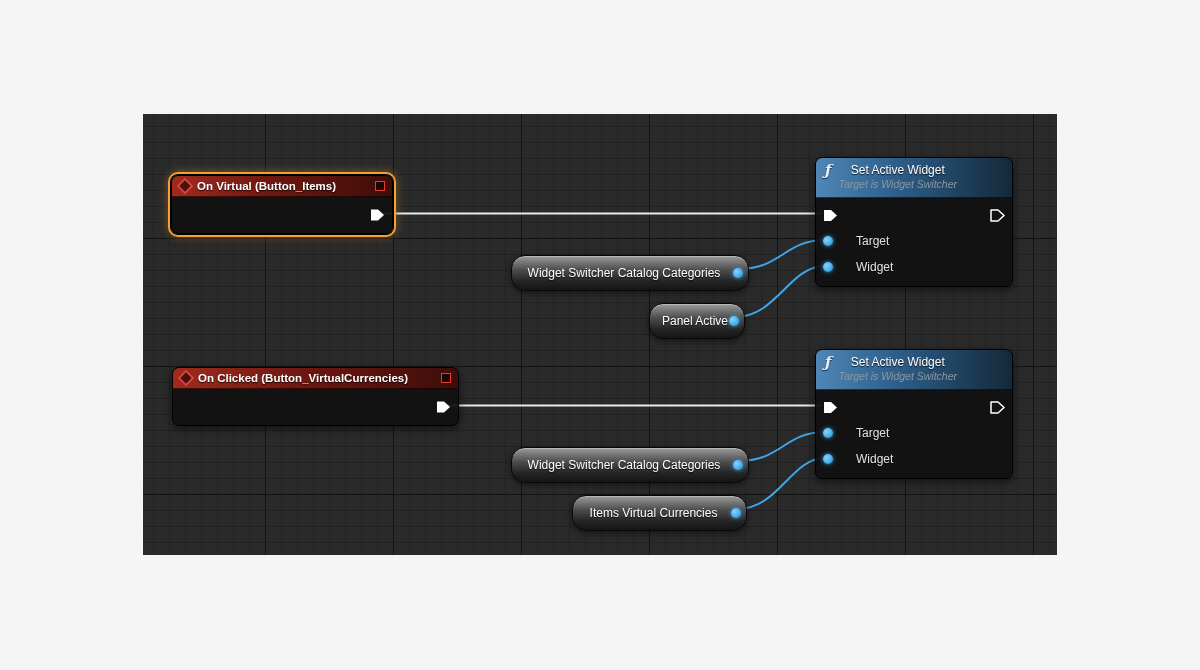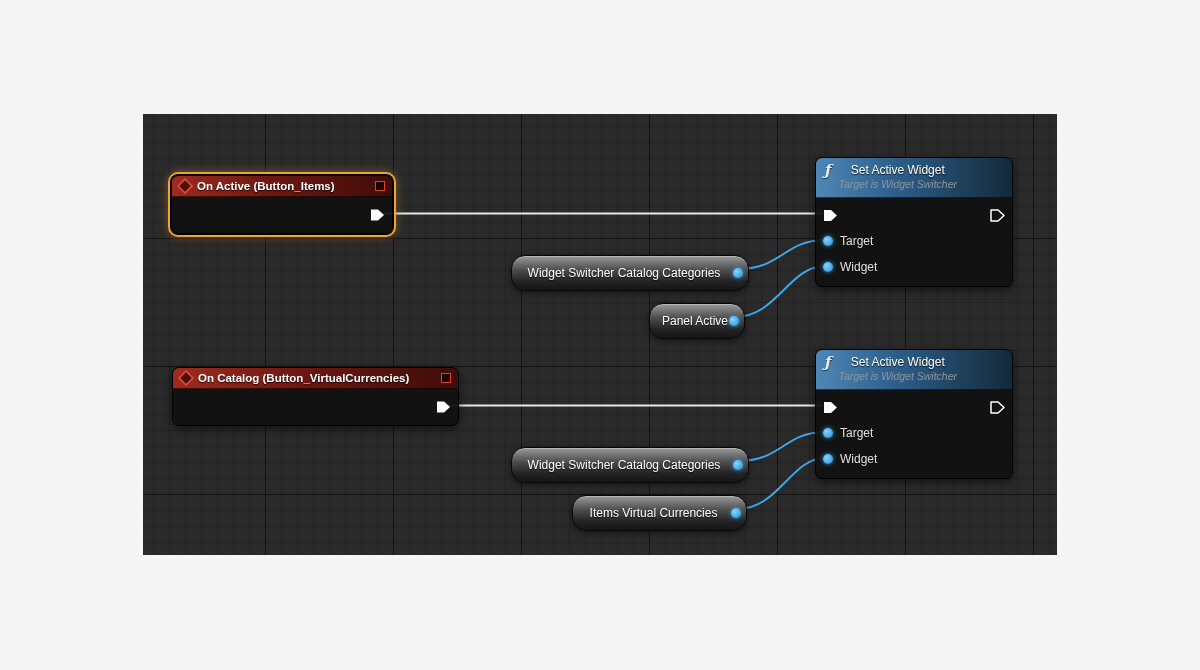--- a/index.html
+++ b/index.html
@@ -44,21 +44,21 @@
     background:linear-gradient(90deg,#4e87b6 0%,#2d5f8b 40%,#14293a 100%);
     border-bottom:1px solid rgba(0,0,0,0.6);}
   .f-glyph{font-family:"DejaVu Serif",serif;font-style:italic;font-weight:bold;
     font-size:15px;line-height:17px;color:#e8f1f8;text-shadow:0 1px 1px rgba(0,0,0,0.7);}
   .fn-title{font-size:12px;font-weight:normal;color:#fff;line-height:16px;white-space:nowrap;
     text-shadow:0 1px 1px rgba(0,0,0,0.8);text-align:center;}
   .fn-sub{font-size:10.5px;font-style:italic;color:#8d979e;line-height:13px;white-space:nowrap;}
   .fn-body{padding:4px 0 6px 0;}
   .pin-row{height:26px;display:flex;align-items:center;gap:7px;padding:0 7px;}
   .pin-row.exec-row{justify-content:space-between;}
-  .pin-label{font-size:12px;color:#e2e2e2;text-shadow:0 1px 1px rgba(0,0,0,0.6);}
+  .pin-label{font-size:12px;color:#e2e2e2;text-shadow:0 1px 1px rgba(0,0,0,0.6);margin-left:16px;}
   .data-pin{width:10px;height:10px;border-radius:50%;flex:0 0 auto;
     background:radial-gradient(circle at 35% 35%,#86d4ff,#1b8fd6);
     box-shadow:0 0 4px rgba(58,170,235,0.9);}
 
   
   .pill{position:absolute;z-index:2;height:36px;border-radius:14px;box-sizing:border-box;
     background:linear-gradient(180deg,#9b9b9b 0%,#4e4e4e 40%,#232323 75%,#151515 100%);
     border:1px solid #070707;display:flex;align-items:center;
     padding:0 24px 0 12px;box-shadow:0 2px 6px rgba(0,0,0,0.5),inset 0 1px 0 rgba(255,255,255,0.3);}
   .pill-label{width:100%;text-align:center;font-size:12px;color:#fff;white-space:nowrap;
@@ -76,34 +76,34 @@
       <path class="exec-wire" d="M304 291.5 L679 291.5"></path>
       <path class="data-wire" d="M596 155 C 638 155, 642 126, 682 126"></path>
       <path class="data-wire" d="M592 203 C 634 203, 646 152, 682 152"></path>
       <path class="data-wire" d="M596 347 C 638 347, 642 318, 682 318"></path>
       <path class="data-wire" d="M594 395 C 636 395, 648 344, 682 344"></path>
     </svg>
 
     <div class="node selected" style="left:28px;top:61px;width:220px;">
       <div class="ev-header">
         <span class="diamond"></span>
-        <span class="ev-title">On Active (Button_Items)</span>
+        <span class="ev-title">On Virtual (Button_Items)</span>
         <span class="delegate-pin"></span>
       </div>
       <div class="ev-body">
         <svg class="exec-pin" width="15" height="13">
           <polygon points="1,1 8,1 14,6.5 8,12 1,12" fill="#ffffff"></polygon>
         </svg>
       </div>
     </div>
 
     <div class="node" style="left:29px;top:253px;width:285px;">
       <div class="ev-header">
         <span class="diamond"></span>
-        <span class="ev-title">On Catalog (Button_VirtualCurrencies)</span>
+        <span class="ev-title">On Clicked (Button_VirtualCurrencies)</span>
         <span class="delegate-pin"></span>
       </div>
       <div class="ev-body">
         <svg class="exec-pin" width="15" height="13">
           <polygon points="1,1 8,1 14,6.5 8,12 1,12" fill="#ffffff"></polygon>
         </svg>
       </div>
     </div>
 
     <div class="node" style="left:672px;top:43px;width:196px;">

